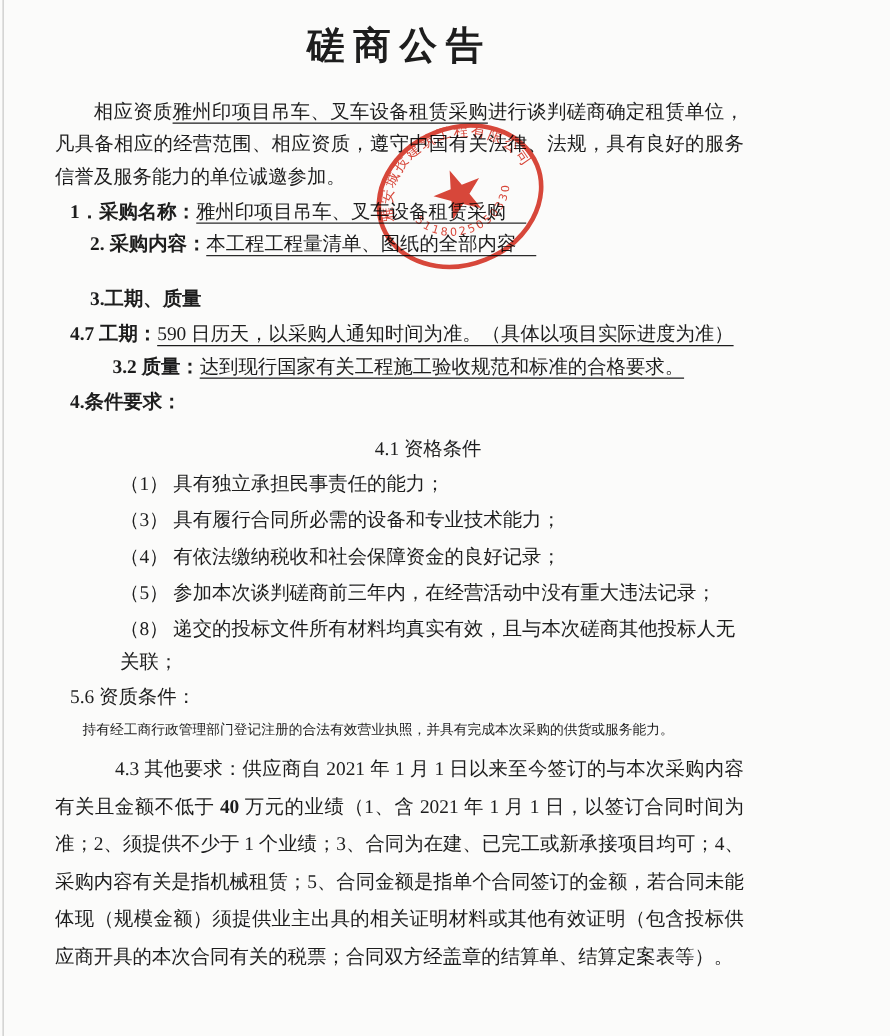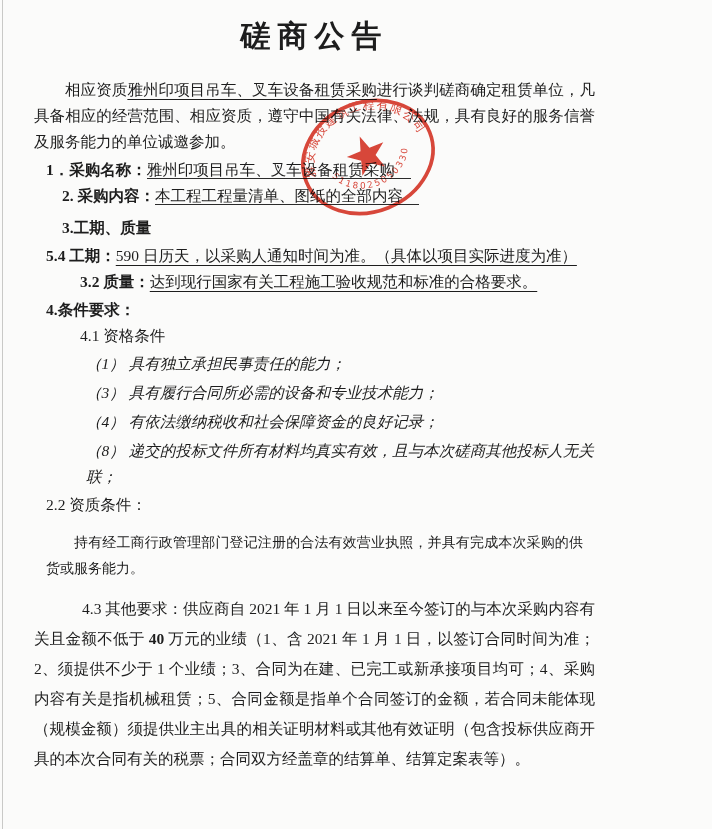--- a/index.html
+++ b/index.html
@@ -3,34 +3,34 @@
 <meta charset="utf-8">
 <style>
   html,body{margin:0;padding:0;}
   body{
     width:712px;height:829px;overflow:hidden;position:relative;
     background:#fbfbfa;color:#1d1d1d;
     font-family:"Liberation Serif","DejaVu Serif",serif;
     -webkit-font-smoothing:antialiased;
   }
   .page{position:relative;width:647px;height:829px;box-sizing:border-box;
-    padding:10px 52px 0 34px;}
+    padding:10px 52px 0 44px;}
   .scan-edge{position:absolute;left:2px;top:0;width:1px;height:829px;background:#c9c9c7;}
   .doc-title{font-size:30px;font-weight:bold;text-align:center;
     letter-spacing:7px;margin:6px 0 0 0;}
   .intro{font-size:15.5px;line-height:26px;margin:20px 0 0 0;text-indent:2em;text-align:justify;}
   .u{text-decoration:underline;text-underline-offset:4px;}
   .row{font-size:15.5px;line-height:26px;}
   .lvl1{margin-left:28px;}
   .lvl2{margin-left:46px;}
-  .mt6{margin-top:6px;} .mt2{margin-top:2px;margin-left:12px;} .mt12{margin-top:0;}
+  .mt6{margin-top:18px;} .mt2{margin-top:2px;margin-left:12px;} .mt12{margin-top:12px;text-align:center;}
   .fill{border-bottom:1px solid #2b2b2b;padding-right:16px;}
-  .cond{font-size:15.5px;line-height:26px;margin:2px 0 0 52px;font-style:italic;}
+  .cond{font-size:15.5px;line-height:26px;margin:2px 0 0 52px;}
   .cond + .cond{margin-top:3px;}
-  .p42{font-size:14px;line-height:26px;margin:12px;text-indent:2em;text-align:justify;}
+  .p42{font-size:11px;line-height:26px;margin:0;text-indent:2em;text-align:justify;}
   .p43{font-size:15.5px;line-height:30px;margin:4px 0 0 0;text-indent:48px;text-align:justify;}
   b{font-weight:bold;}
   .seal{position:absolute;left:294px;top:92px;width:148px;height:130px;
     transform:rotate(-22deg);mix-blend-mode:multiply;opacity:.92;pointer-events:none;}
   .seal svg{width:100%;height:100%;}
 </style>
 </head>
 <body>
 
 <div class="page">
@@ -39,36 +39,37 @@
   <h1 class="doc-title">磋商公告</h1>
 
   <p class="intro"><span>相应资质</span><span class="u">雅州印项目吊车、叉车设备租赁采购</span><span>进行谈判磋商确定租赁单位，凡具备相应的经营范围、相应资质，遵守中国有关法律、法规，具有良好的服务信誉及服务能力的单位诚邀参加。</span></p>
 
   <div class="row lvl1 mt2"><b>1．采购名称：</b><span class="fill">雅州印项目吊车、叉车设备租赁采购</span></div>
 
   <div class="row lvl1"><b>2. 采购内容：</b><span class="fill">本工程工程量清单、图纸的全部内容</span></div>
 
   <div class="row lvl1 mt6"><b>3.工期、质量</b></div>
 
-  <div class="row lvl2 mt2"><b>5.4 工期：</b><span class="u">590 日历天，以采购人通知时间为准。（具体以项目实际进度为准）</span></div>
+  <div class="row lvl2 mt2"><b>4.7 工期：</b><span class="u">590 日历天，以采购人通知时间为准。（具体以项目实际进度为准）</span></div>
 
   <div class="row lvl2"><b>3.2 质量：</b><span class="u">达到现行国家有关工程施工验收规范和标准的合格要求。</span></div>
 
   <div class="row lvl1 mt2"><b>4.条件要求：</b></div>
 
   <div class="row lvl2 mt12">4.1 资格条件</div>
 
   <div>
     <div class="cond">（1） 具有独立承担民事责任的能力；</div>
     <div class="cond">（3） 具有履行合同所必需的设备和专业技术能力；</div>
     <div class="cond">（4） 有依法缴纳税收和社会保障资金的良好记录；</div>
+    <div class="cond">（5） 参加本次谈判磋商前三年内，在经营活动中没有重大违法记录；</div>
     <div class="cond">（8） 递交的投标文件所有材料均真实有效，且与本次磋商其他投标人无关联；</div>
   </div>
 
-  <div class="row lvl2 mt2">2.2 资质条件：</div>
+  <div class="row lvl2 mt2">5.6 资质条件：</div>
   <p class="p42">持有经工商行政管理部门登记注册的合法有效营业执照，并具有完成本次采购的供货或服务能力。</p>
 
   <p class="p43"><span>4.3 其他要求：</span><span>供应商自 2021 年 1 月 1 日以来至今签订的与本次采购内容有关且金额不低于 </span><b>40</b><span> 万元的业绩（1、含 2021 年 1 月 1 日，以签订合同时间为准；2、须提供不少于 1 个业绩；3、合同为在建、已完工或新承接项目均可；4、采购内容有关是指机械租赁；5、合同金额是指单个合同签订的金额，若合同未能体现（规模金额）须提供业主出具的相关证明材料或其他有效证明（包含投标供应商开具的本次合同有关的税票；合同双方经盖章的结算单、结算定案表等）。</span></p>
 
   <div class="seal">
     <svg viewBox="0 0 200 176" xmlns="http://www.w3.org/2000/svg">
       <defs>
         <path id="arcTop" d="M 24 90 A 76 66 0 0 1 176 90" fill="none"></path>
         <path id="arcBottom" d="M 44 92 A 58 50 0 0 0 156 92" fill="none"></path>
       </defs>

